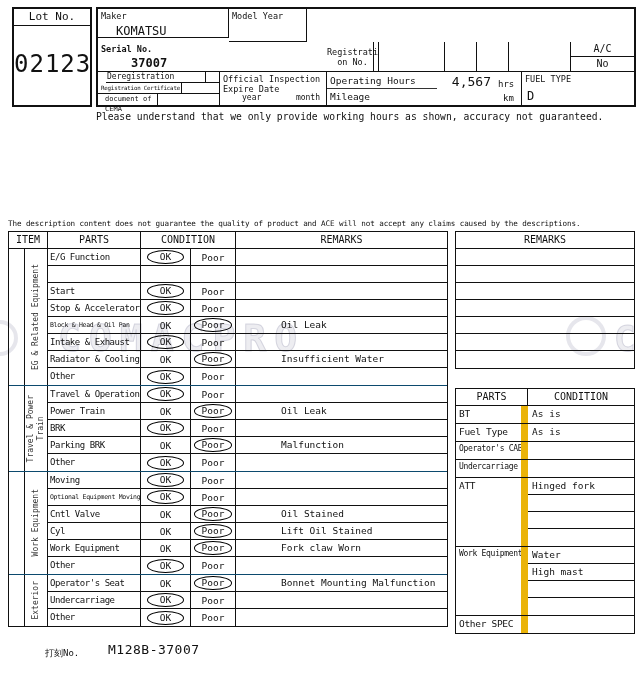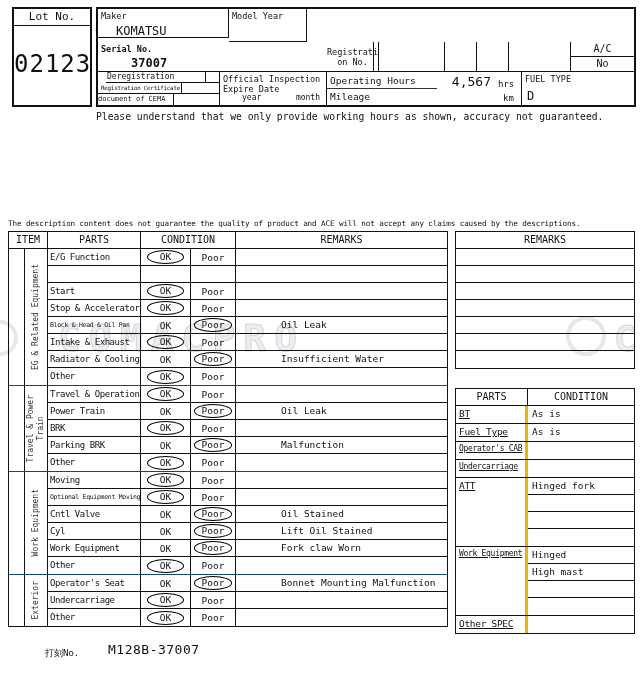--- a/index.html
+++ b/index.html
@@ -39,21 +39,21 @@
                justify-content:center; font-size:8.5px; line-height:10px; text-align:center; }
   .h-e1 { left:281px; top:33px; width:66px; height:30px; }
   .h-e2 { left:347px; top:33px; width:32px; height:30px; }
   .h-e3 { left:379px; top:33px; width:32px; height:30px; }
   .h-e4 { left:411px; top:33px; width:62px; height:30px; }
   .h-ac { left:473px; top:33px; width:63px; height:30px; }
   .ac-top { height:15px; border-bottom:1px solid #111; text-align:center; font-size:10px; line-height:14px; }
   .ac-bot { height:14px; text-align:center; font-size:10px; line-height:14px; }
   .h-dr1 { left:0; top:63px; width:100px; height:11px; font-size:8px;   line-height:10px; padding-left:1px;margin-left:8px; }
   .h-dr2 { left:0; top:74px; width:84px; height:11px; font-size:5.8px; line-height:10px; padding-left:3px; letter-spacing:-0.2px; }
-  .h-dr3 { left:0; top:85px; width:76px; height:11px; font-size:7px;   line-height:10px; }
+  .h-dr3 { left:0; top:85px; width:60px; height:11px; font-size:7px;   line-height:10px; padding-left:7px; }
   .h-ck1 { left:84px; top:63px; width:38px; height:11px; }
   .h-ck2 { left:84px; top:74px; width:38px; height:11px; }
   .h-ck3 { left:84px; top:85px; width:38px; height:11px; }
   .h-insp { left:122px; top:63px; width:107px; height:33px; }
   .h-insp .cl { font-size:8.5px; }
   .insp-ym { position:absolute; bottom:2px; left:0; width:100%; height:10px; font-size:8px; }
   .ym-year  { position:absolute; left:22px; }
   .ym-month { position:absolute; right:6px; }
   .h-oper { left:229px; top:63px; width:195px; height:33px; }
   .oper-l1 { position:absolute; left:3px; top:3px;  font-size:9.5px; }
@@ -98,22 +98,22 @@
   .rem-head { height:17px; border-bottom:1px solid #111; text-align:center; font-size:10px; line-height:16px; }
   .rem-row  { height:17px; border-bottom:1px solid #111; }
   .rem-row:last-child { border-bottom:none; }
   
   .spec { position:absolute; left:455px; top:388px; width:180px; border:1.5px solid #111; }
   .spec-head { display:flex; height:17px; border-bottom:1px solid #111; font-size:10px; text-align:center; line-height:16px; }
   .spec-th-part { width:72px; border-right:1px solid #111; }
   .spec-th-cond { flex:1; }
   .spec-row { display:flex; border-bottom:1px solid #111; }
   .spec-row:last-child { border-bottom:none; }
-  .spec-part { width:72px; border-right:3px solid #eab308; font-size:9.5px; letter-spacing:-0.3px;
-               padding:2px 0 0 3px; white-space:nowrap; overflow:hidden;text-decoration:underline; }
+  .spec-part { width:72px; border-right:7px solid #eab308; font-size:9.5px; letter-spacing:-0.3px;
+               padding:2px 0 0 3px; white-space:nowrap; overflow:hidden; }
   .spec-part.small { font-size:8px; }
   .spec-conds { flex:1; display:flex; flex-direction:column; }
   .spec-cond { height:17px; border-bottom:1px solid #111; font-size:9.5px; line-height:16px; padding-left:4px;
                white-space:nowrap; overflow:hidden; }
   .spec-conds .spec-cond:last-child { border-bottom:none; }
   
   .foot-label { position:absolute; left:45px;  top:647px; font-size:9px; }
   .foot-value { position:absolute; left:108px; top:642px; font-size:13px; letter-spacing:0.5px; }
 </style>
 </head>
@@ -492,21 +492,21 @@
           <div class="spec-conds">
             <div class="spec-cond">Hinged fork</div>
             <div class="spec-cond"></div>
             <div class="spec-cond"></div>
             <div class="spec-cond"></div>
           </div>
         </div>
         <div class="spec-row">
           <div class="spec-part small">Work Equipment</div>
           <div class="spec-conds">
-            <div class="spec-cond">Hinged</div>
+            <div class="spec-cond">Water</div>
             <div class="spec-cond">High mast</div>
             <div class="spec-cond"></div>
             <div class="spec-cond"></div>
           </div>
         </div>
         <div class="spec-row">
           <div class="spec-part">Other SPEC</div>
           <div class="spec-conds">
             <div class="spec-cond"></div>
           </div>

